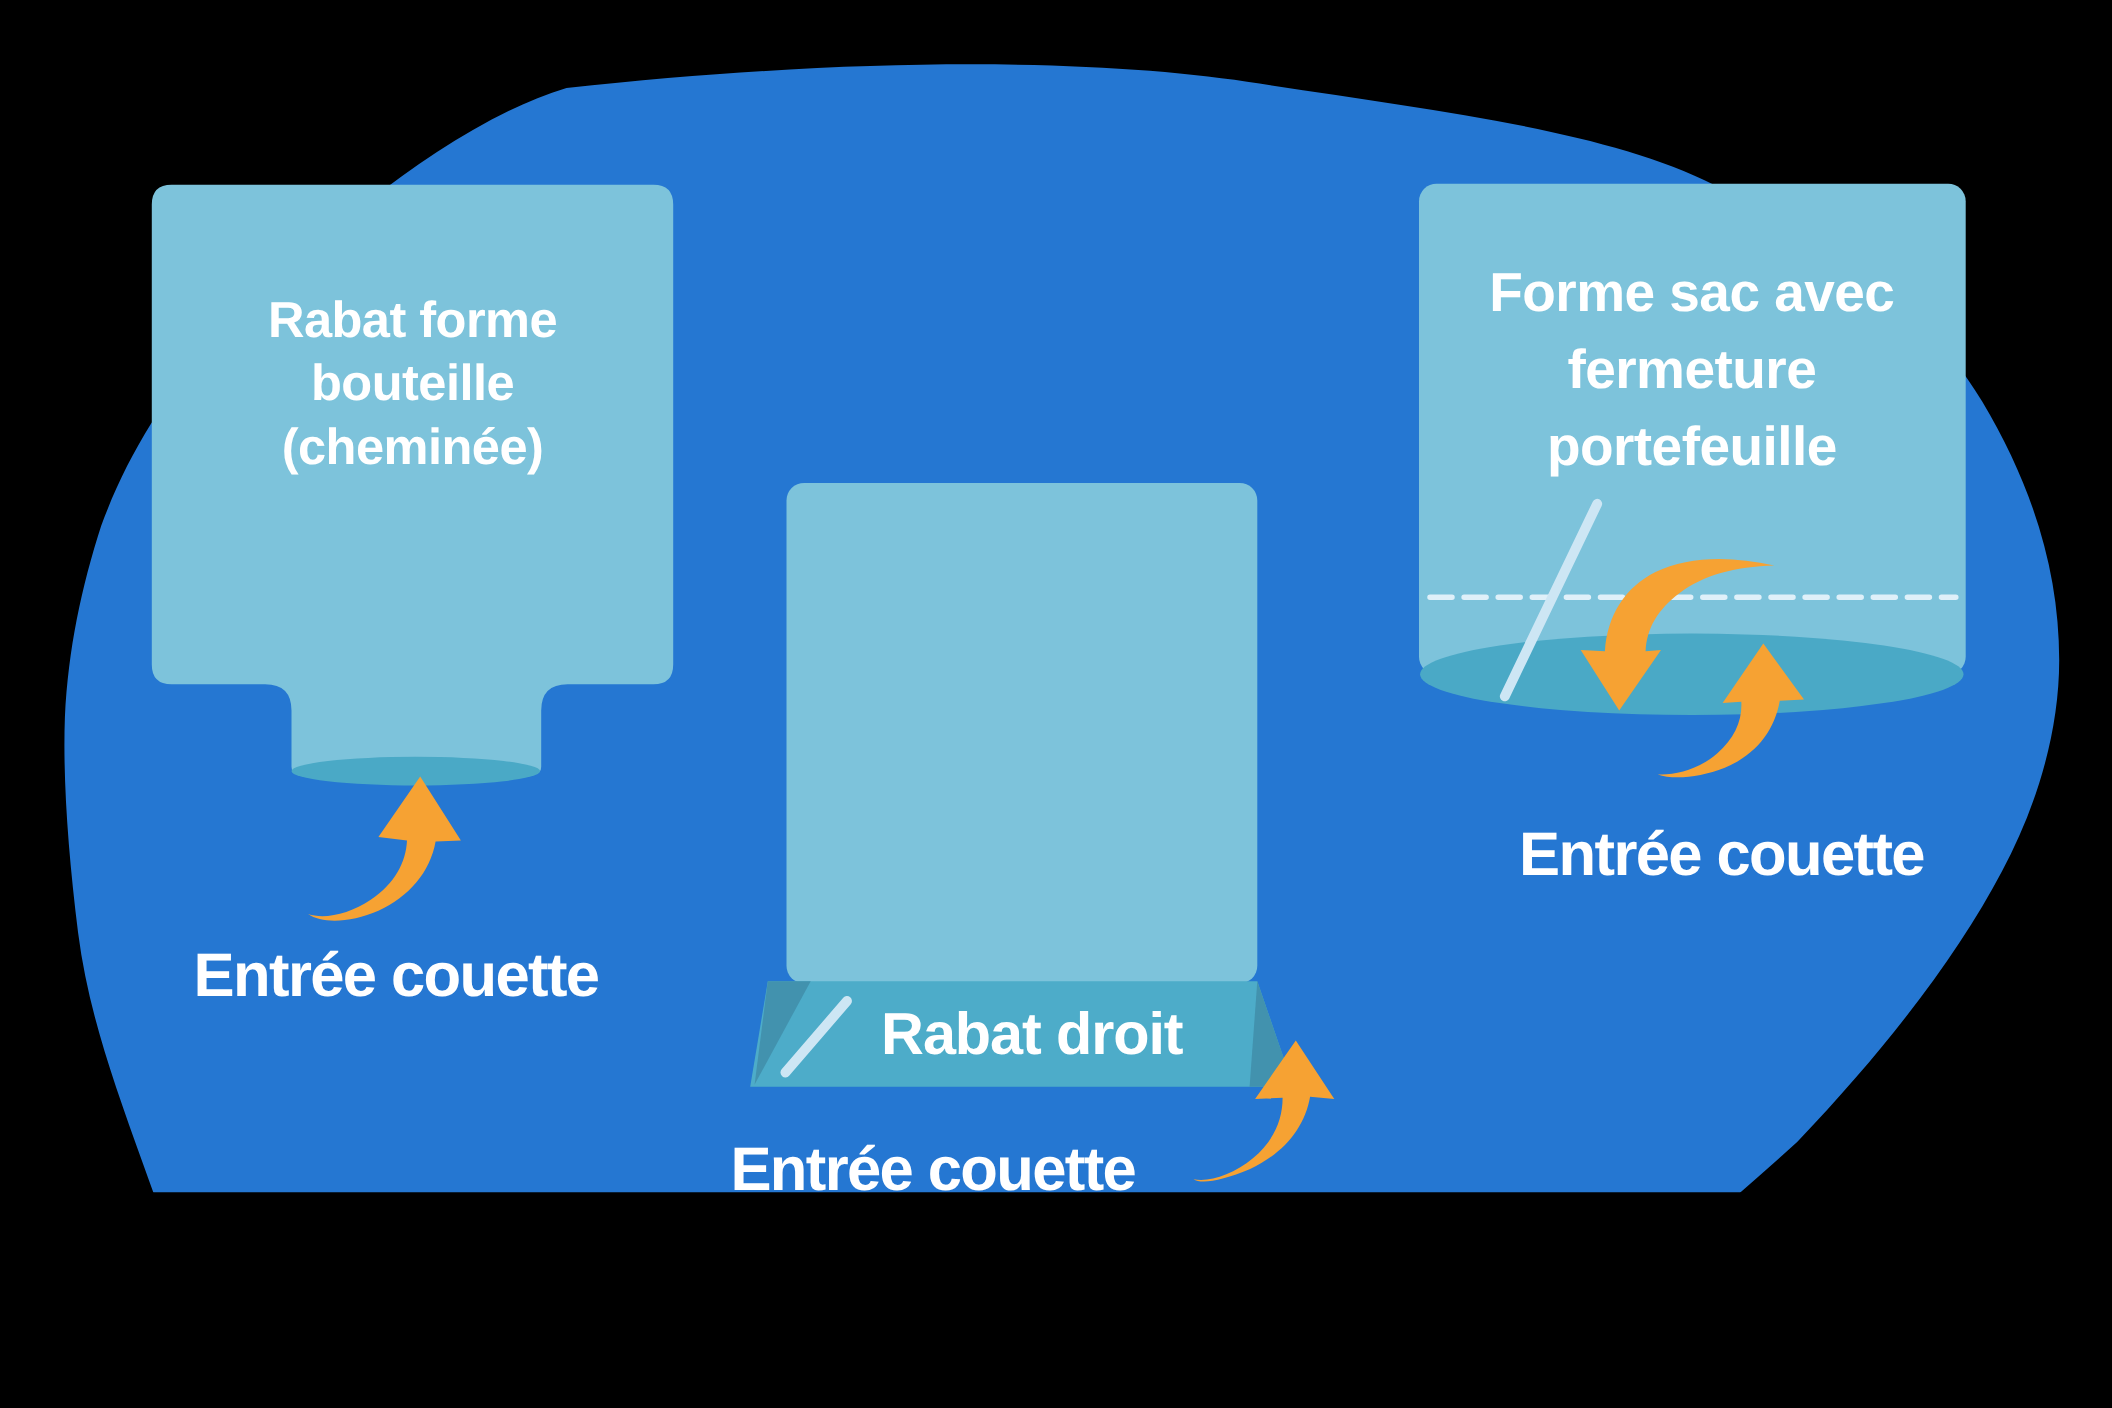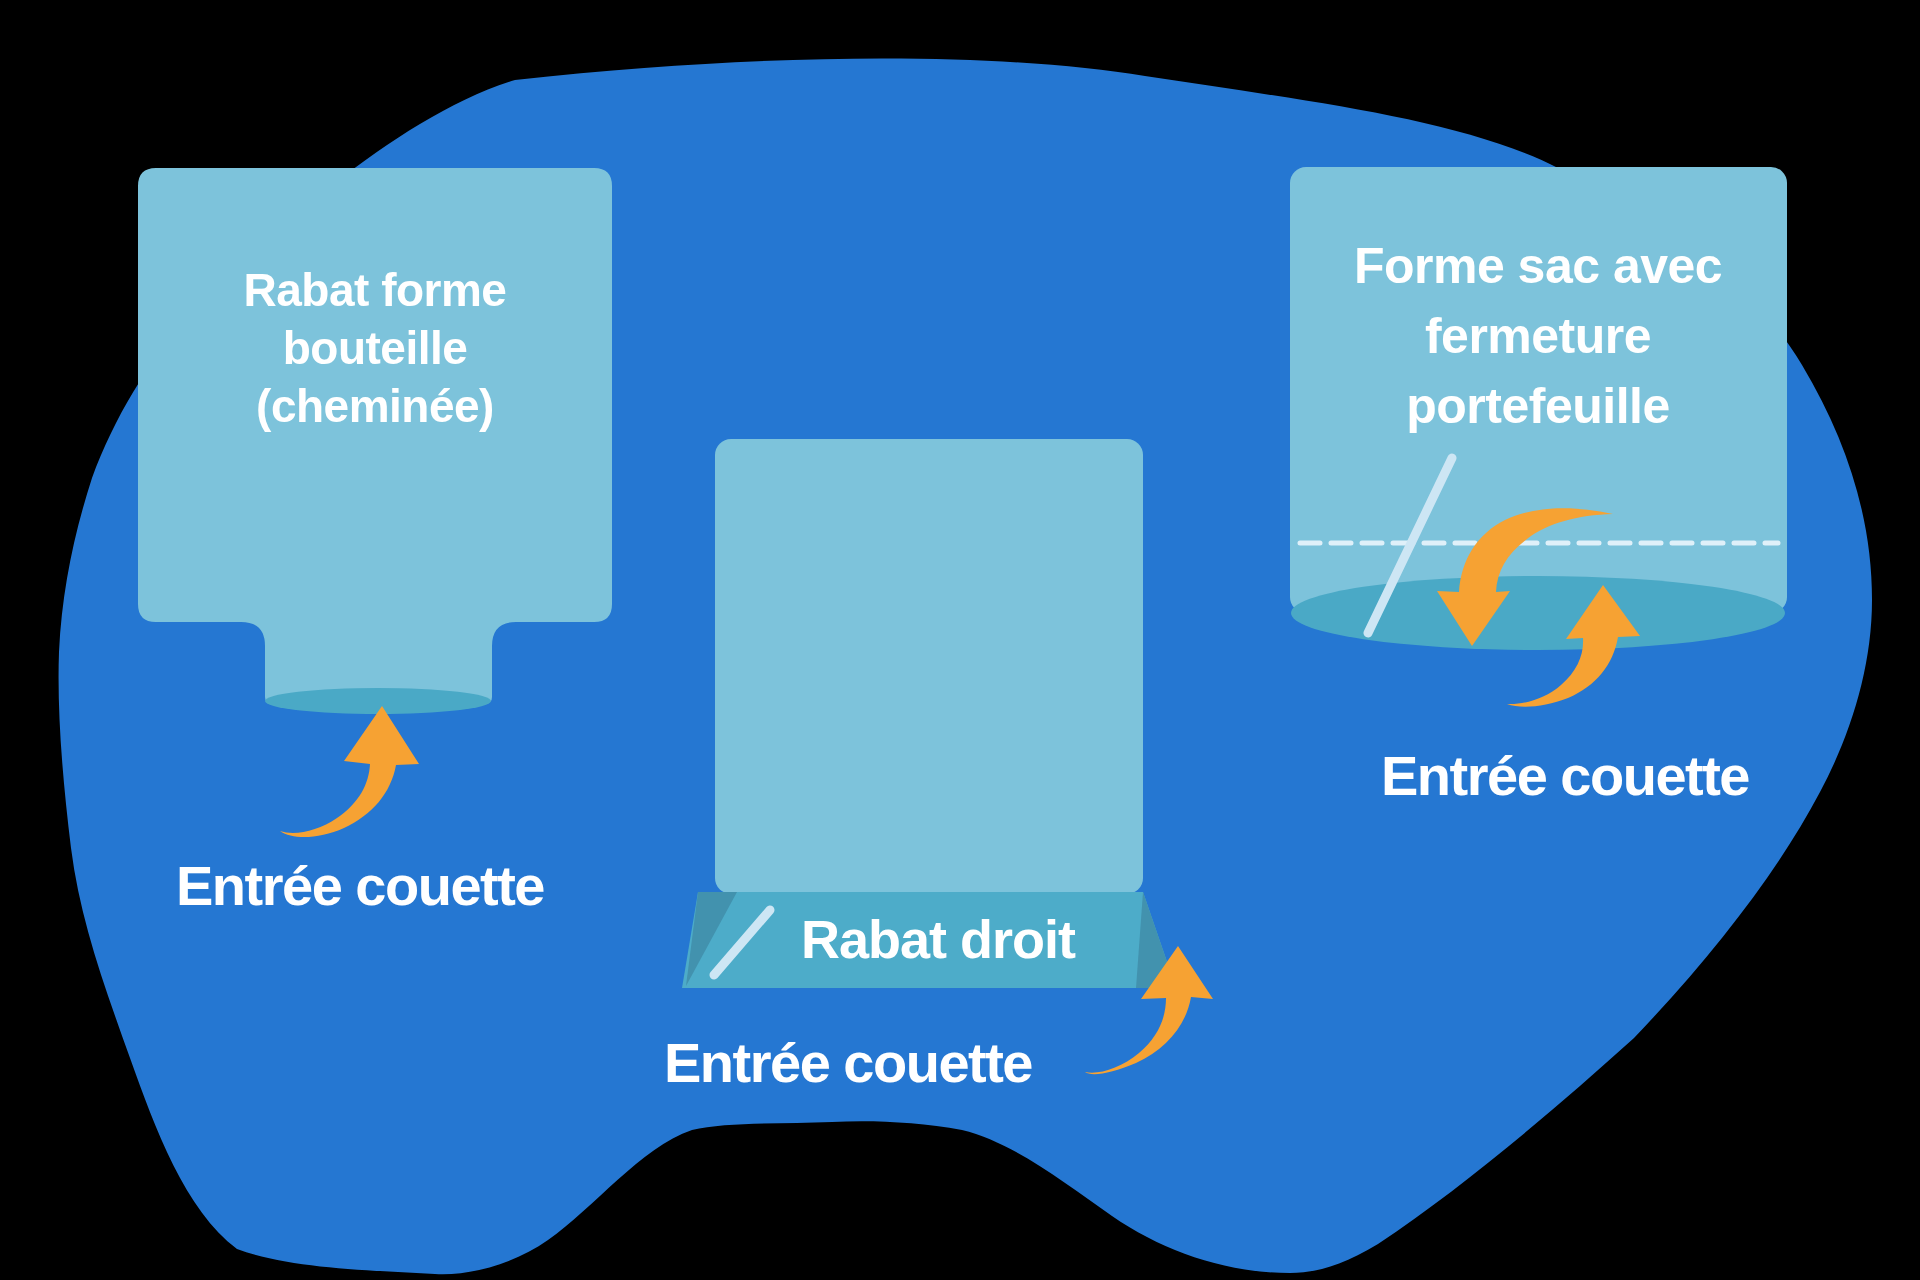--- a/index.html
+++ b/index.html
@@ -1,16 +1,16 @@
 <!DOCTYPE html>
 <html><head>
 <meta charset="utf-8">
 <style>
   html,body{margin:0;padding:0;background:#000;}
-  .stage{position:relative;width:1920px;height:1280px;overflow:hidden;background:#000;border-radius:10px;}
+  .stage{position:relative;width:1920px;height:1084px;overflow:hidden;background:#000;border-radius:10px;}
   svg{display:block;width:1920px;height:1280px;}
   text{font-family:"Liberation Sans",sans-serif;font-weight:700;fill:#FFFFFF;}
   .card-title{font-size:46px;letter-spacing:-0.5px;}
   .card-title-r{font-size:50px;letter-spacing:-0.5px;}
   .flap-title{font-size:54px;letter-spacing:-1px;}
   .entry-label{font-size:56px;letter-spacing:-1.5px;}
 </style>
 </head>
 <body>
 

